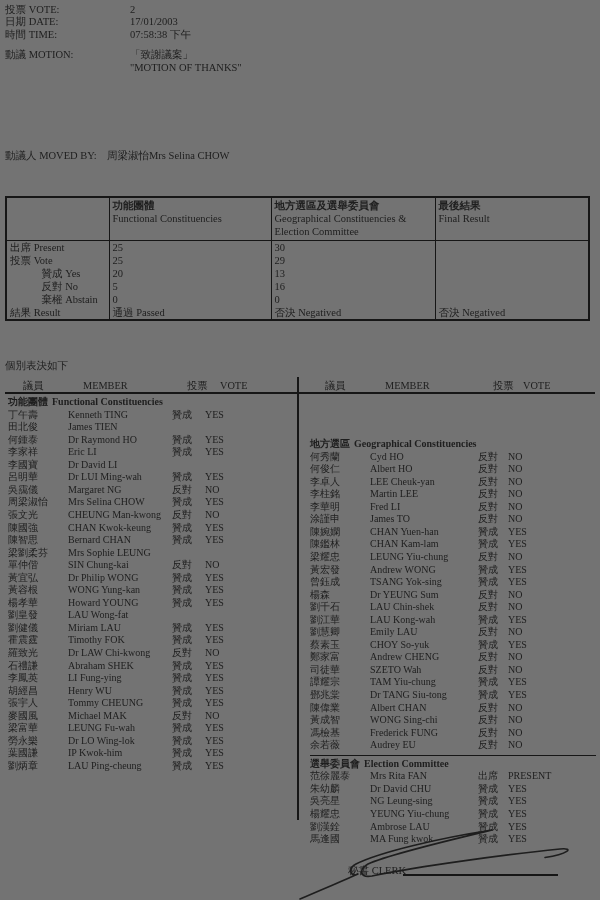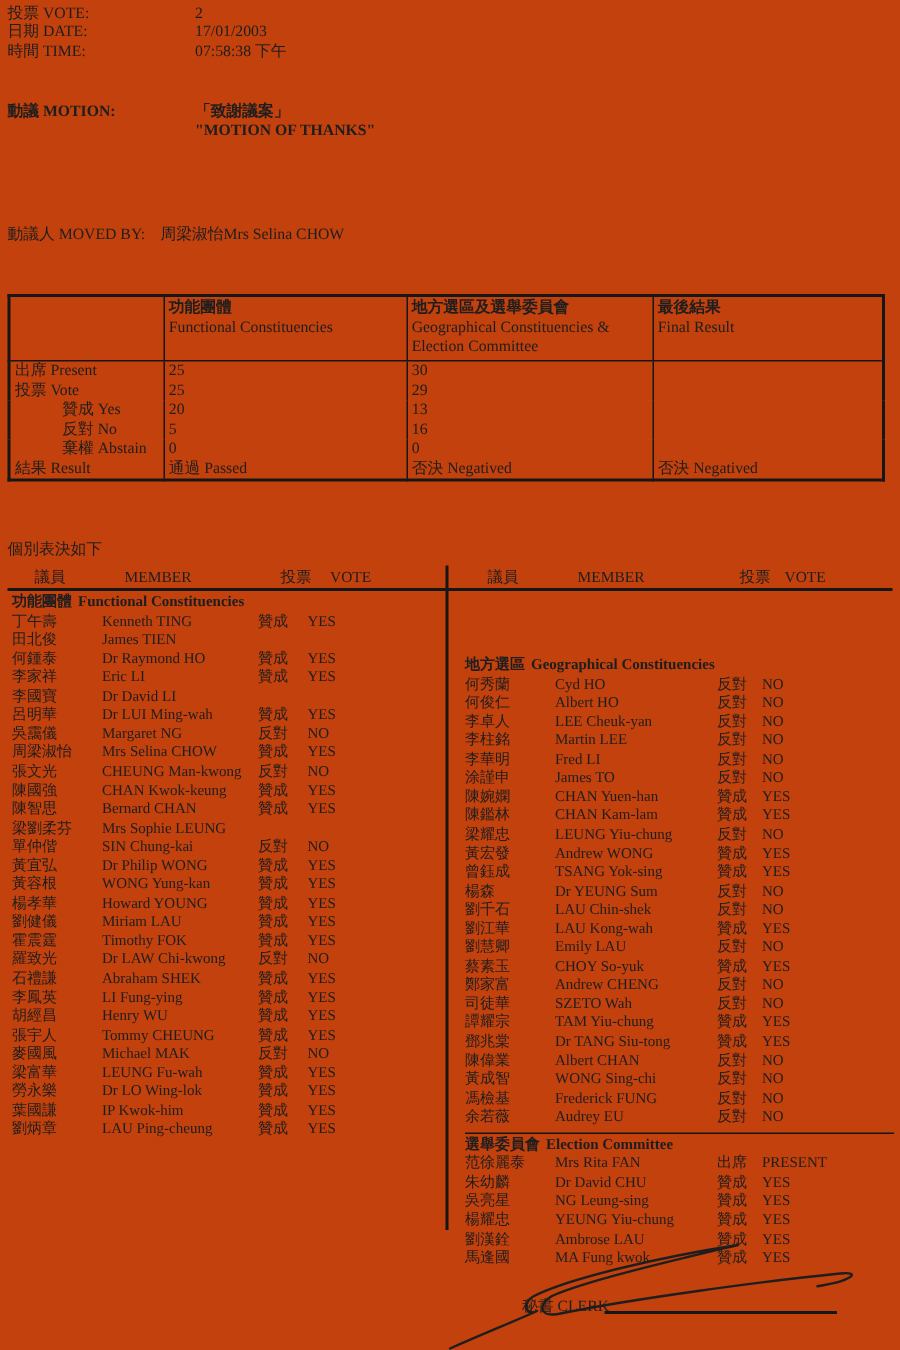--- a/index.html
+++ b/index.html
@@ -1,27 +1,27 @@
 <!DOCTYPE html>
 <html><head>
 <meta charset="utf-8">
 <style>
   html,body{margin:0;padding:0;background:#e8e8e8;}
   .page{
     position:relative;width:600px;height:900px;margin:0 auto;
-    background:#c2410c;color:#1e1e1e;
+    background:#737373;color:#1e1e1e;
     font-family:"Liberation Serif","DejaVu Serif",serif;
     font-size:10.5px;overflow:hidden;
   }
   .abs{position:absolute;}
   
   .info-block{left:5px;top:4px;}
   .info-row{display:flex;line-height:12.4px;}
   .info-label{width:125px;flex:0 0 125px;}
-  .motion-row{margin-top:28px;font-weight:bold;}
+  .motion-row{margin-top:8px;}
   .motion-val div{line-height:12.4px;}
   
   .moved-by{left:5px;top:149px;display:flex;}
   .moved-by .lbl{width:102px;flex:0 0 102px;}
   
   table.summary{
     left:5px;top:196px;width:583px;position:absolute;
     border-collapse:collapse;table-layout:fixed;
     font-size:10.5px;color:#1e1e1e;
   }
@@ -288,20 +288,26 @@
           <span>YES</span>
         </div>
 
         <div class="mrow">
           <span>楊孝華</span>
           <span>Howard YOUNG</span>
           <span>贊成</span>
           <span>YES</span>
         </div>
 
+        <div class="mrow">
+          <span>劉皇發</span>
+          <span>LAU Wong-fat</span>
+          <span></span>
+          <span></span>
+        </div>
 
         <div class="mrow">
           <span>劉健儀</span>
           <span>Miriam LAU</span>
           <span>贊成</span>
           <span>YES</span>
         </div>
 
         <div class="mrow">
           <span>霍震霆</span>

